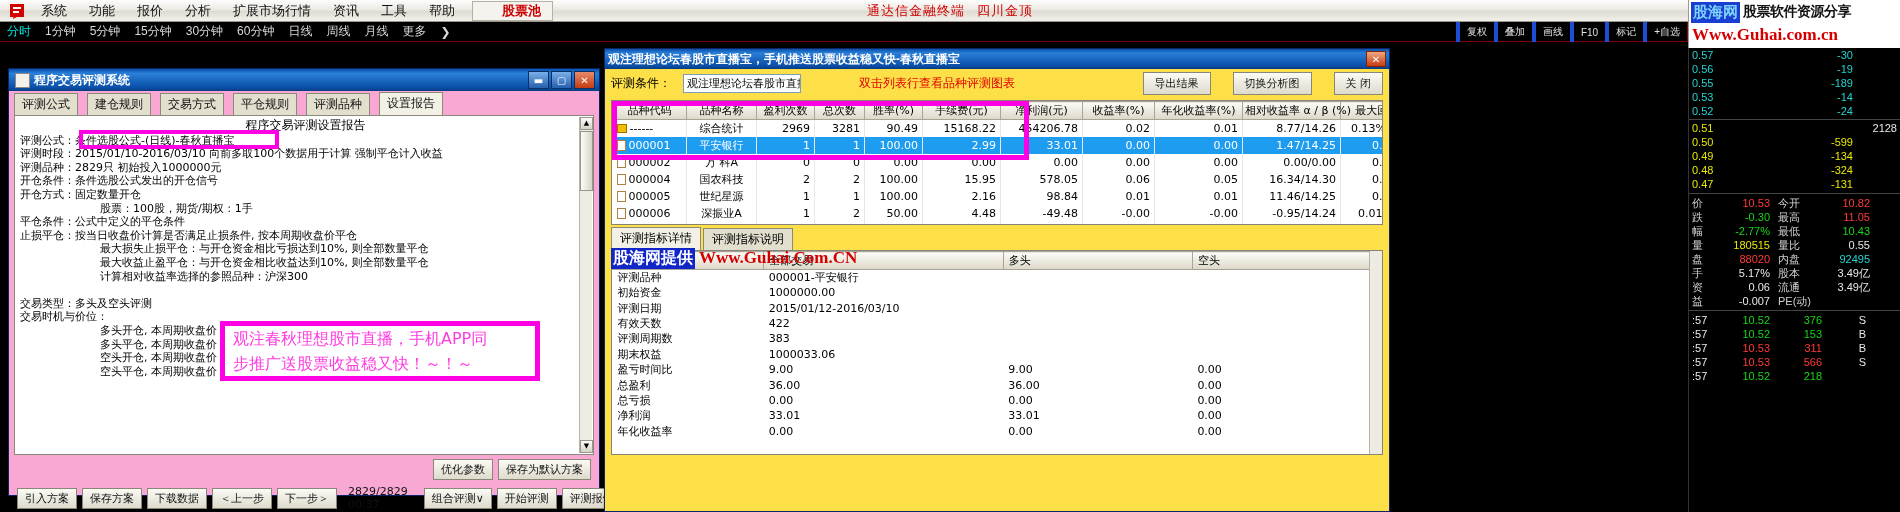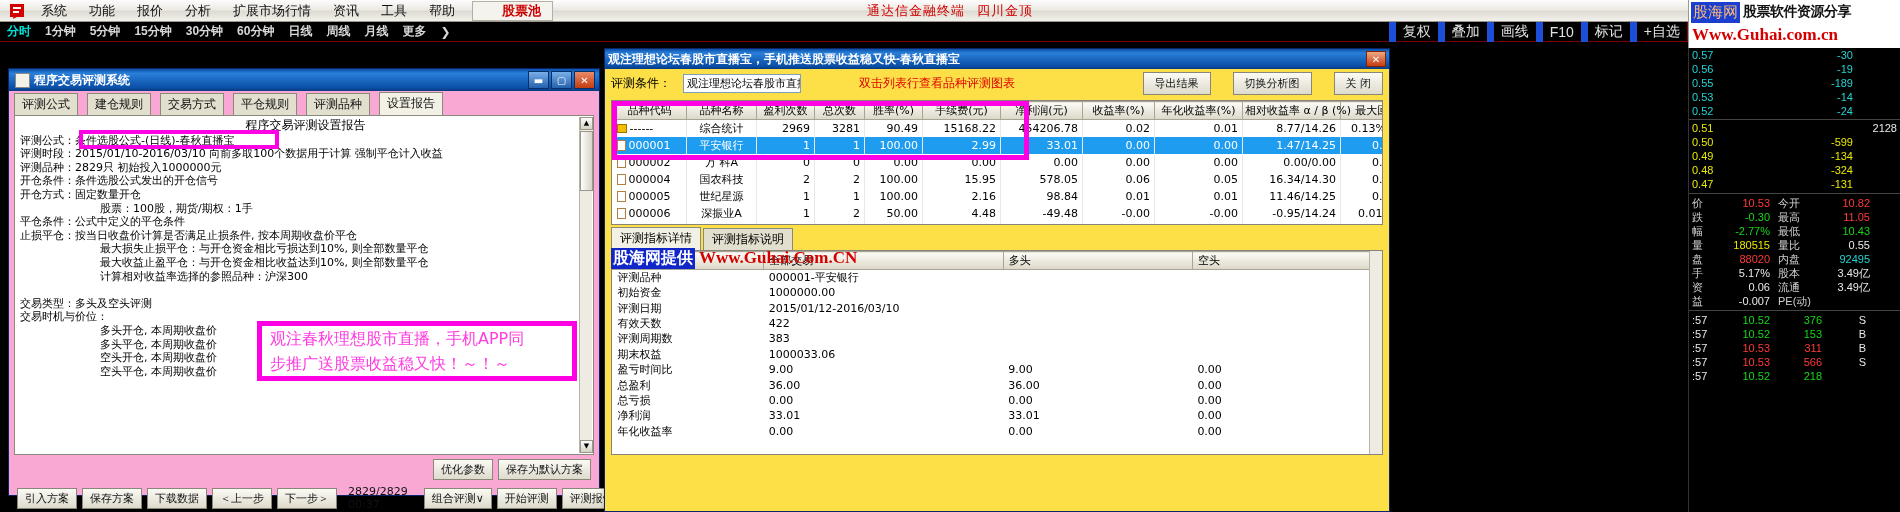--- a/index.html
+++ b/index.html
@@ -28,37 +28,37 @@
     color:#d00000; font-size:13px; pointer-events:none; letter-spacing:1px;
   }
   #apptitle span { margin:0 6px; }
 
   
   #periodbar {
     position:absolute; left:0; top:22px; width:1900px; height:20px;
     background:#000; border-bottom:1px solid #7a0000;
     display:flex; align-items:center; color:#d8d8d8; font-size:12px;
   }
-  .per { padding:0 7px; white-space:nowrap;font-weight:bold; }
+  .per { padding:0 7px; white-space:nowrap; }
   .per.act { color:#00e0d8; }
   #rightbtns { position:absolute; right:0; top:22px; height:20px; display:flex; align-items:center; }
-  .rbtn { color:#e2e2e2; font-size:14px; padding:0 7px; border-left:7px solid #1d4ed8; height:20px; display:flex; align-items:center; white-space:nowrap;text-align:center;}
+  .rbtn { color:#e2e2e2; font-size:10px; padding:0 7px; border-left:4px solid #1d4ed8; height:20px; display:flex; align-items:center; white-space:nowrap;text-align:center;}
   .rbtn:last-child { border-right:1px solid #8a0000; }
 
   
   #bg { position:absolute; left:0; top:42px; width:1900px; height:470px; background:#000; }
 
   
   #guhai {
     position:absolute; right:0; top:0; width:212px; height:48px;
     background:#ffffff; overflow:hidden; z-index:60;
     border-left:1px solid #999;
   }
   #gh1 { display:flex; align-items:center; height:24px; padding-left:2px;}
-  #gh-badge { background:#1a3fd0; color:#fdba74; font-weight:normal; font-size:15px; padding:1px 2px; letter-spacing:0px; }
+  #gh-badge { background:#1a3fd0; color:#7dd3fc; font-weight:bold; font-size:15px; padding:1px 2px; letter-spacing:0px; }
   #gh-txt { color:#111; font-weight:bold; font-size:14px; margin-left:3px; letter-spacing:-0.5px;}
   #gh2 { color:#d40000; font-weight:bold; font-size:17px; padding-left:3px; line-height:22px; font-family:"Liberation Serif",serif; }
 
   
   #quote {
     position:absolute; right:0; top:48px; width:212px; height:464px;
     background:#000; color:#c8c8c8; font-size:11px; z-index:40;
     border-left:1px solid #333;
   }
   .qrow { display:flex; height:14px; align-items:center; padding:0 3px; }
@@ -106,21 +106,20 @@
   .rindent { padding-left:82px; }
   #hl-formula {
     position:absolute; left:64px; top:14px; width:200px; height:19px;
     border:4px solid #ff00e4; pointer-events:none;
   }
   #pinkbox {
     position:absolute; left:205px; top:205px; width:320px; height:60px;
     border:5px solid #ff00e4; background:#fff;
     display:flex; flex-direction:column; justify-content:center;
     padding-left:8px;
-    margin-left:37px;
   }
   #pinkbox div { color:#ff3ce0; font-size:16px; line-height:25px; white-space:nowrap; }
   #scrollL { position:absolute; right:1px; top:1px; width:13px; bottom:1px; background:#eeece2; border-left:1px solid #b8b4a6;}
   .sarrow { width:13px;height:13px;background:linear-gradient(to bottom,#fcfcfc,#d6d2c4);border:1px solid #9a968c; display:flex;align-items:center;justify-content:center;font-size:7px;}
   #sthumb { position:absolute; top:14px; left:0; width:13px; height:60px; background:linear-gradient(to right,#fdfdfd,#d8d4c6); border:1px solid #9a968c;}
   #optrow { display:flex; justify-content:flex-end; gap:5px; margin-top:4px; padding-right:3px;}
   .btnL {
     background:linear-gradient(to bottom,#fbfaf4,#dedbcd); border:1px solid #8a8678;
     font-size:11px; padding:2px 7px; color:#111; font-family:"DejaVu Sans",sans-serif; white-space:nowrap;
   }

